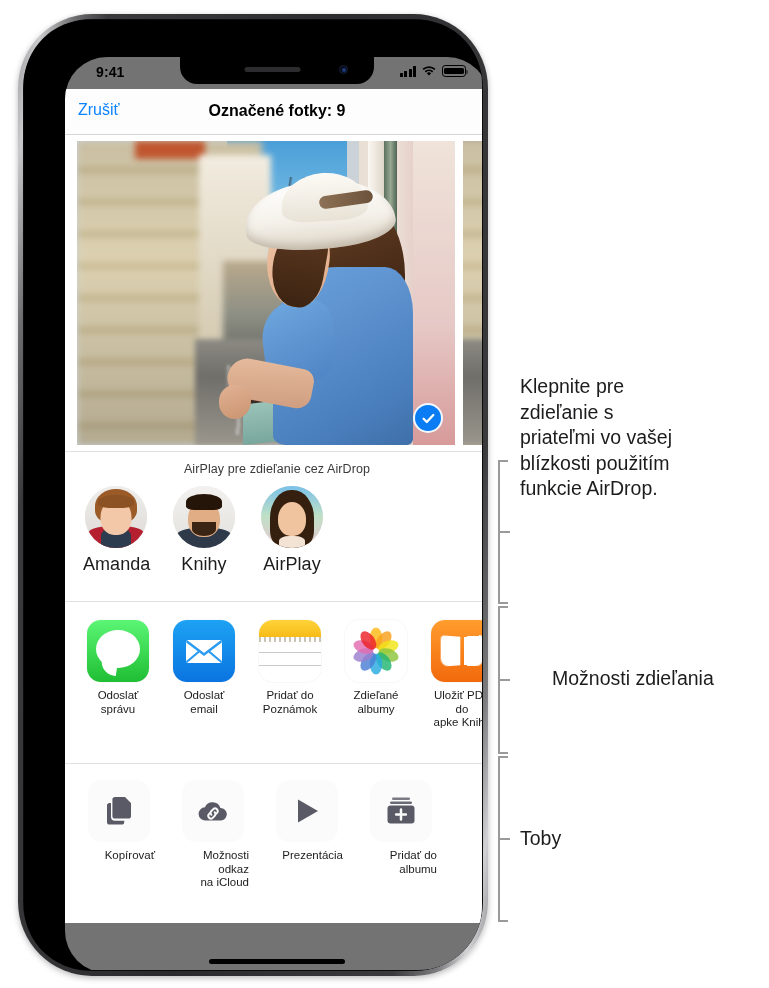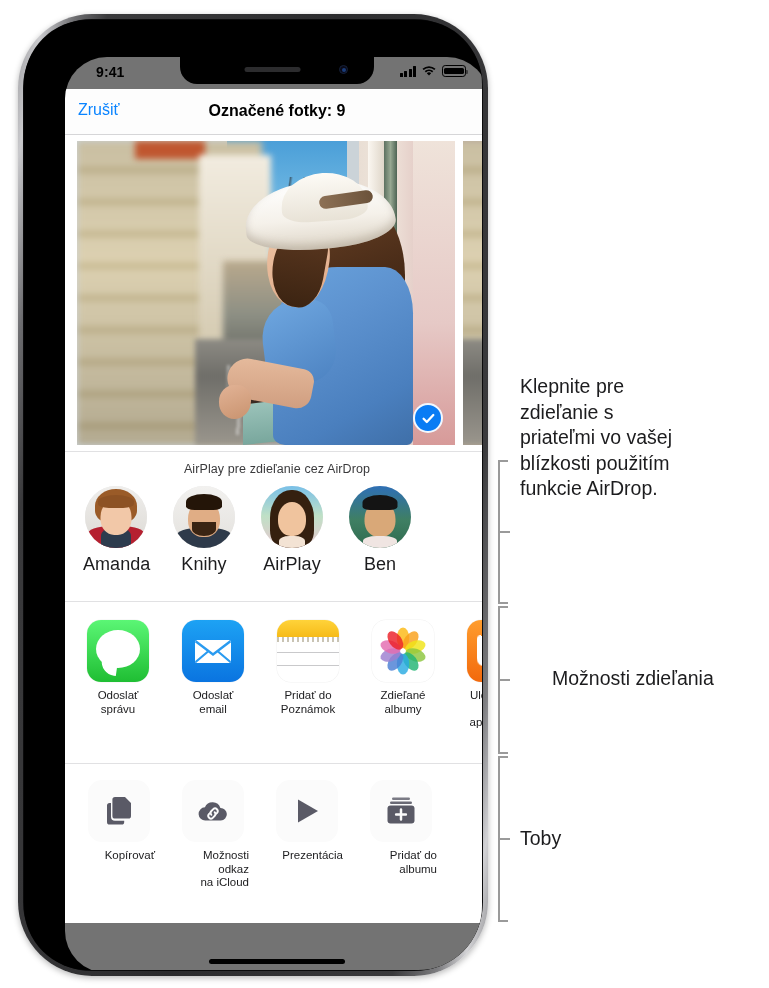--- a/index.html
+++ b/index.html
@@ -298,21 +298,21 @@
   .av-bg { position:absolute; inset:0; }
   .av-head {
     position:absolute; left:50%; transform:translateX(-50%);
     border-radius:50% 50% 44% 44%;
   }
   .av-hair { position:absolute; left:50%; transform:translateX(-50%); }
   .av-body { position:absolute; left:50%; bottom:0; transform:translateX(-50%); border-radius: 40% 40% 0 0; }
 
   
   .apps { top: 544px; height: 162px; }
-  .app-row { display:flex; padding: 18px 0 0 22px; gap: 33px; }
+  .app-row { display:flex; padding: 18px 0 0 22px; gap: 24px; }
   .app { width: 68px; text-align:center; }
   .app-icon {
     width: 62px; height: 62px; border-radius: 14px; margin: 0 auto;
     position: relative; overflow: hidden;
     box-shadow: 0 0 0 .5px rgba(0,0,0,.06);
   }
   .app-label {
     margin-top: 7px; font-size: 11.5px; line-height: 13.5px; color:#1c1c1e;
     white-space: pre-line;
   }
@@ -491,29 +491,20 @@
             <div class="person">
               <div class="avatar">
                 <div class="av-bg" style="background:linear-gradient(180deg,#79c0e8 0%,#bfe0c6 48%,#e9c7cf 100%)"></div>
                 <div class="av-hair" style="top:4px;width:44px;height:58px;background:#35200f;border-radius:48% 48% 30% 30%"></div>
                 <div class="av-head" style="top:16px;width:28px;height:34px;background:#f0c49e"></div>
                 <div class="av-body" style="width:26px;height:12px;background:#f3e3d4"></div>
               </div>
               <div class="person-name">AirPlay</div>
             </div>
 
-            <div class="person">
-              <div class="avatar">
-                <div class="av-bg" style="background:linear-gradient(180deg,#2e6fb5 0%,#3f7f63 55%,#2f6a4e 100%)"></div>
-                <div class="av-head" style="top:15px;width:31px;height:36px;background:#d9a878"></div>
-                <div class="av-hair" style="top:9px;width:35px;height:15px;background:#141414;border-radius:50% 50% 22% 22%"></div>
-                <div class="av-body" style="width:34px;height:12px;background:#f0e5e2"></div>
-              </div>
-              <div class="person-name">Ben</div>
-            </div>
 
           </div>
         </div>
 
         <div class="sect sect-sep apps">
           <div class="app-row">
 
             <div class="app">
               <div class="app-icon ic-messages">
                 <div class="bubble"></div>

